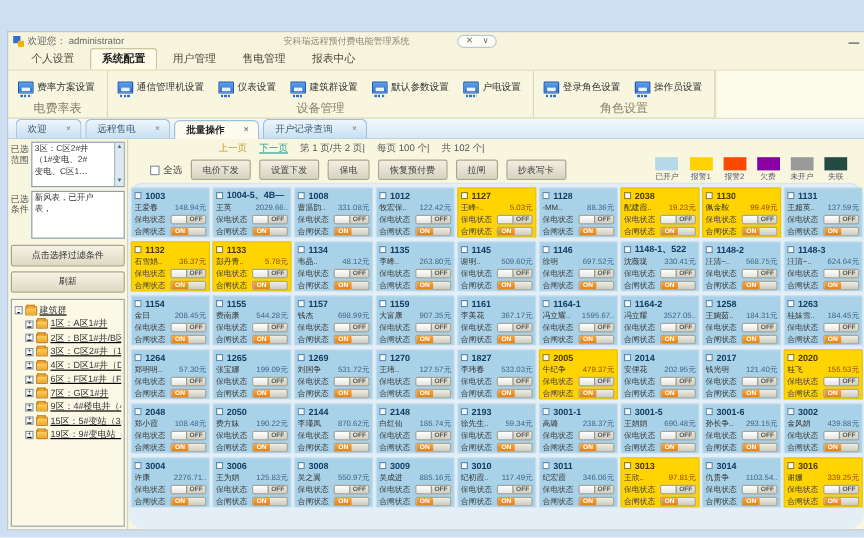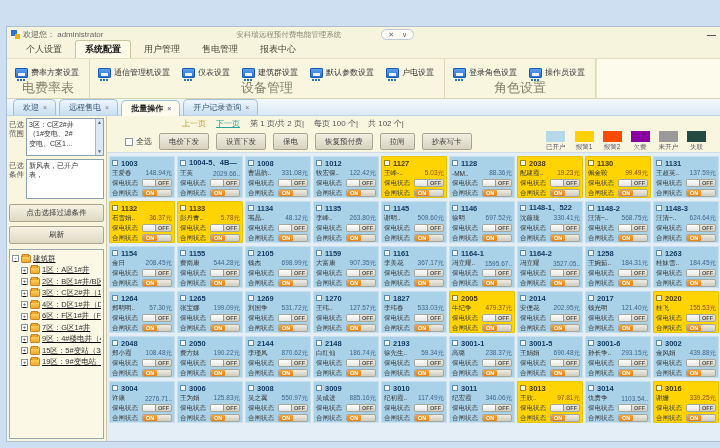--- a/index.html
+++ b/index.html
@@ -24,34 +24,34 @@
   
   .menubar { height:16px; display:flex; align-items:flex-end; gap:4px; padding:0 10px; background:#f7f4dd; }
   .mi { font-size:9px; color:#4a4a3a; padding:2px 9px; cursor:pointer; }
   .mi.active { font-weight:bold; color:#1a1a1a; background:#fdfaе8; background:#fdfae8;
                border:1px solid #c9c59f; border-bottom:none; border-radius:3px 3px 0 0; }
 
   
   .ribbon { height:41px; display:flex; background:#f9f6e0; border-top:1px solid #e4dfc0; border-bottom:1px solid #d8d3b2; }
   .rgroup { position:relative; display:flex; align-items:flex-start; gap:12px; padding:5px 10px 12px 8px;
             border-right:1px solid #ddd8b8; }
-  .rgroup .glabel { position:absolute; bottom:1px; left:0; right:0; text-align:center; font-size:13px; color:#85816a; }
+  .rgroup .glabel { position:absolute; bottom:1px; left:0; right:0; text-align:center; font-size:10px; color:#85816a; }
   .rbtn { display:flex; align-items:center; gap:3px; cursor:pointer; padding-top:3px; }
   .rbtn .mon { width:13px; height:10px; background:linear-gradient(#5aa0ee,#2b6fd0); border:1px solid #1b5ab4;
                border-radius:1px; position:relative; flex:none; }
   .rbtn .mon::after { content:""; position:absolute; left:2px; right:2px; bottom:1px; height:3px; background:rgba(255,255,255,.9); }
   .rbtn .mon::before { content:""; position:absolute; left:1px; bottom:-4px; width:9px; height:2px;
                background:repeating-linear-gradient(90deg,#2b6fd0 0 2px,transparent 2px 3px); }
   .rbtn .rlabel { font-size:8px; color:#333; white-space:nowrap; }
   .ribbon-rest { flex:1; background:#fdfbec; border-left:1px solid #e9e4c6; }
 
   
   .tabstrip { height:17px; background:linear-gradient(#f3f8fc,#d9e9f5); display:flex; align-items:flex-end;
               gap:3px; padding:0 6px; border-bottom:1px solid #bcd3e6; }
-  .tab { display:flex; align-items:center; gap:4px; font-size:8px; color:#3a5a77; padding:2px 8px 2px 9px;
+  .tab { display:flex; align-items:center; gap:16px; font-size:8px; color:#3a5a77; padding:2px 8px 2px 9px;
          background:linear-gradient(#eef6fc,#c8dff0); border:1px solid #9fc0da; border-bottom:none;
          border-radius:5px 5px 0 0; cursor:pointer; white-space:nowrap; }
   .tab .tclose { font-size:7px; color:#778; }
   .tab.active { background:#fdfbee; font-weight:bold; color:#222; position:relative; top:1px; }
 
   
   .content { flex:1; display:flex; min-height:0; }
 
   
   .sidebar { width:100px; flex:none; background:#f9f6e0; border-right:1px solid #cdc9aa; padding:2px; display:flex; flex-direction:column; }
@@ -87,21 +87,21 @@
   .selall { display:flex; align-items:center; gap:3px; font-size:8px; color:#444; cursor:pointer; }
   .cbx { width:8px; height:8px; background:#fff; border:1px solid #8895a0; flex:none; }
   .tbtn { font-size:7.5px; color:#444; padding:2.5px 9px; background:linear-gradient(#f2efe2,#d7d3c0);
           border:1px solid #a9a690; border-radius:2px; cursor:pointer; white-space:nowrap; font-family:inherit; }
   .legend { margin-left:auto; display:flex; gap:9px; padding-right:10px; }
   .litem { display:flex; flex-direction:column; align-items:center; gap:1px; }
   .lsq { width:19px; height:11px; }
   .llab { font-size:6.5px; color:#556; white-space:nowrap; }
 
   
-  .gridwrap { flex:1; background:#e3eef7; border-top:1px solid #cfdce8; padding:3px 0 0 2px; min-height:0; }
+  .gridwrap { flex:1; background:#e3eef7; border-top:1px solid #cfdce8; padding:3px 0 0 2px; min-height:0;border-radius:14px; }
   .grid { display:grid; grid-template-columns:repeat(9,66px); gap:3px 2px; align-content:start; }
   .card { height:42px; border-radius:1px; padding:1px 2px 2px; font-size:6.5px; overflow:hidden; cursor:pointer; }
   .card.open  { background:#a9d1e7; border:1px solid #c6e0f0; }
   .card.alarm { background:#ffd400; border:1px solid #eac400; }
   .c-head { display:flex; align-items:center; gap:3px; height:10px; }
   .c-cb { width:6px; height:6px; background:#fdfdff; border:1px solid #5b8cb4; flex:none; }
   .card.alarm .c-cb { border-color:#a08400; }
   .c-id { font-weight:bold; font-size:7.5px; color:#123c63; white-space:nowrap; overflow:hidden; }
   .card.alarm .c-id { color:#4a3800; }
   .c-line { display:flex; justify-content:space-between; align-items:center; height:10px; }
@@ -811,21 +811,21 @@
       <span class="c-lab">合闸状态</span>
       <span class="tog tog-on">
         <span class="on-seg">ON</span>
       </span>
     </div>
   </div>
 
   <div class="card open">
     <div class="c-head">
       <span class="c-cb"></span>
-      <span class="c-id">2105</span>
+      <span class="c-id">1157</span>
     </div>
     <div class="c-line">
       <span class="c-name">钱杰</span>
       <span class="c-bal">698.99元</span>
     </div>
     <div class="c-line">
       <span class="c-lab">保电状态</span>
       <span class="tog tog-off">
         <span class="knob"></span>
         <span class="off-t">OFF</span>

